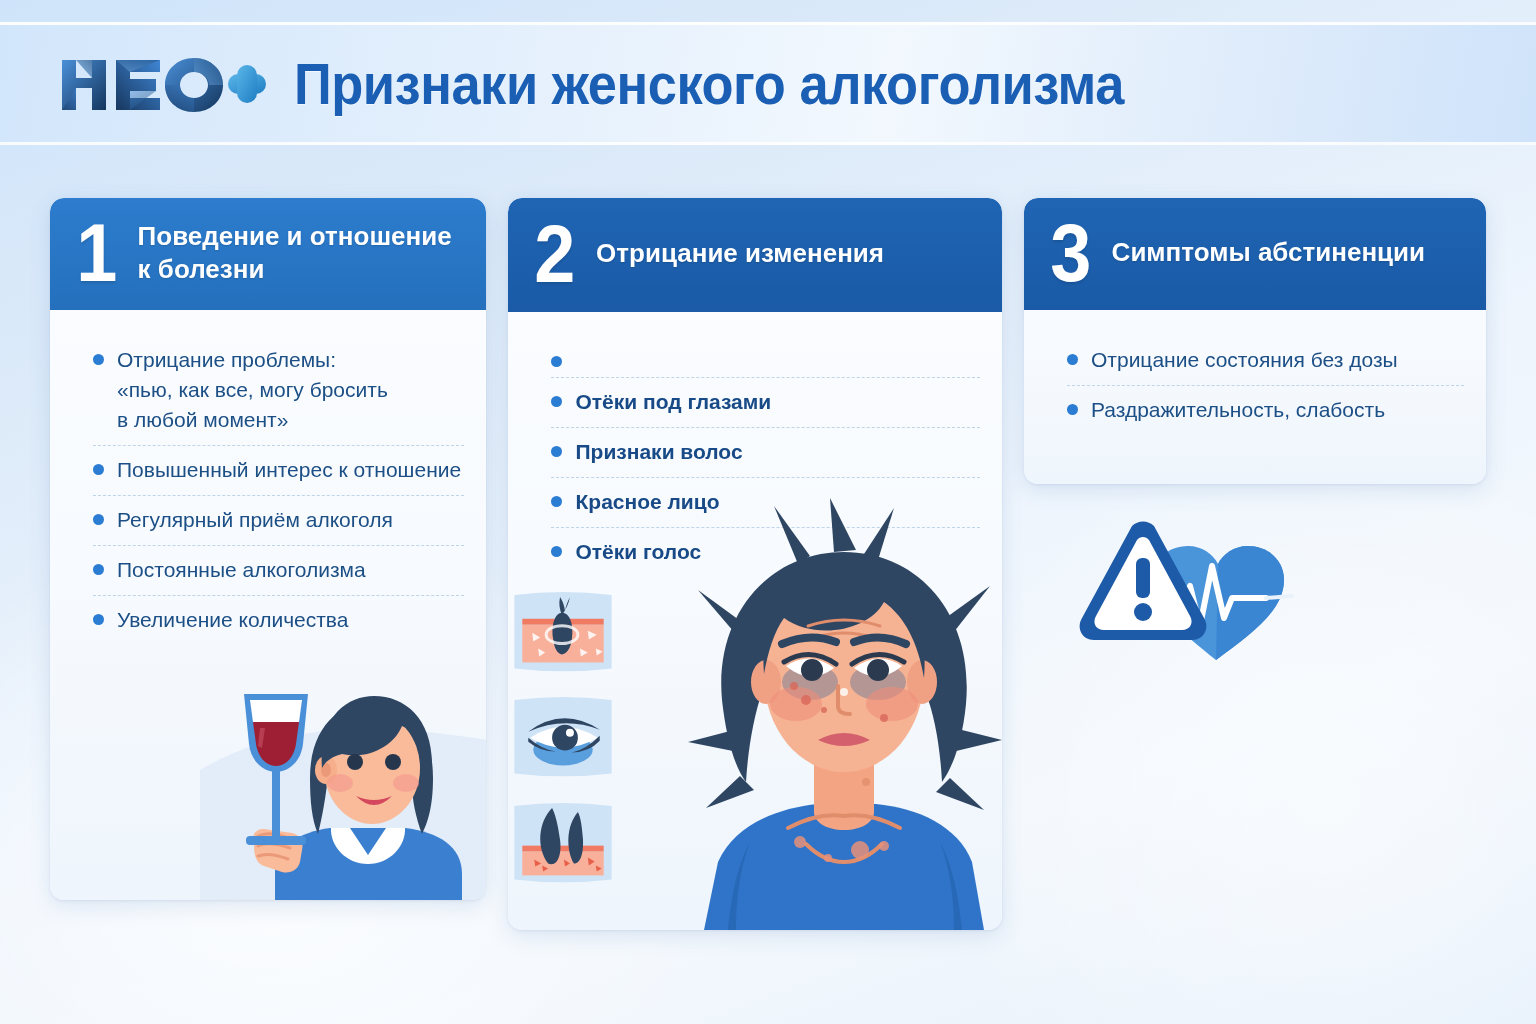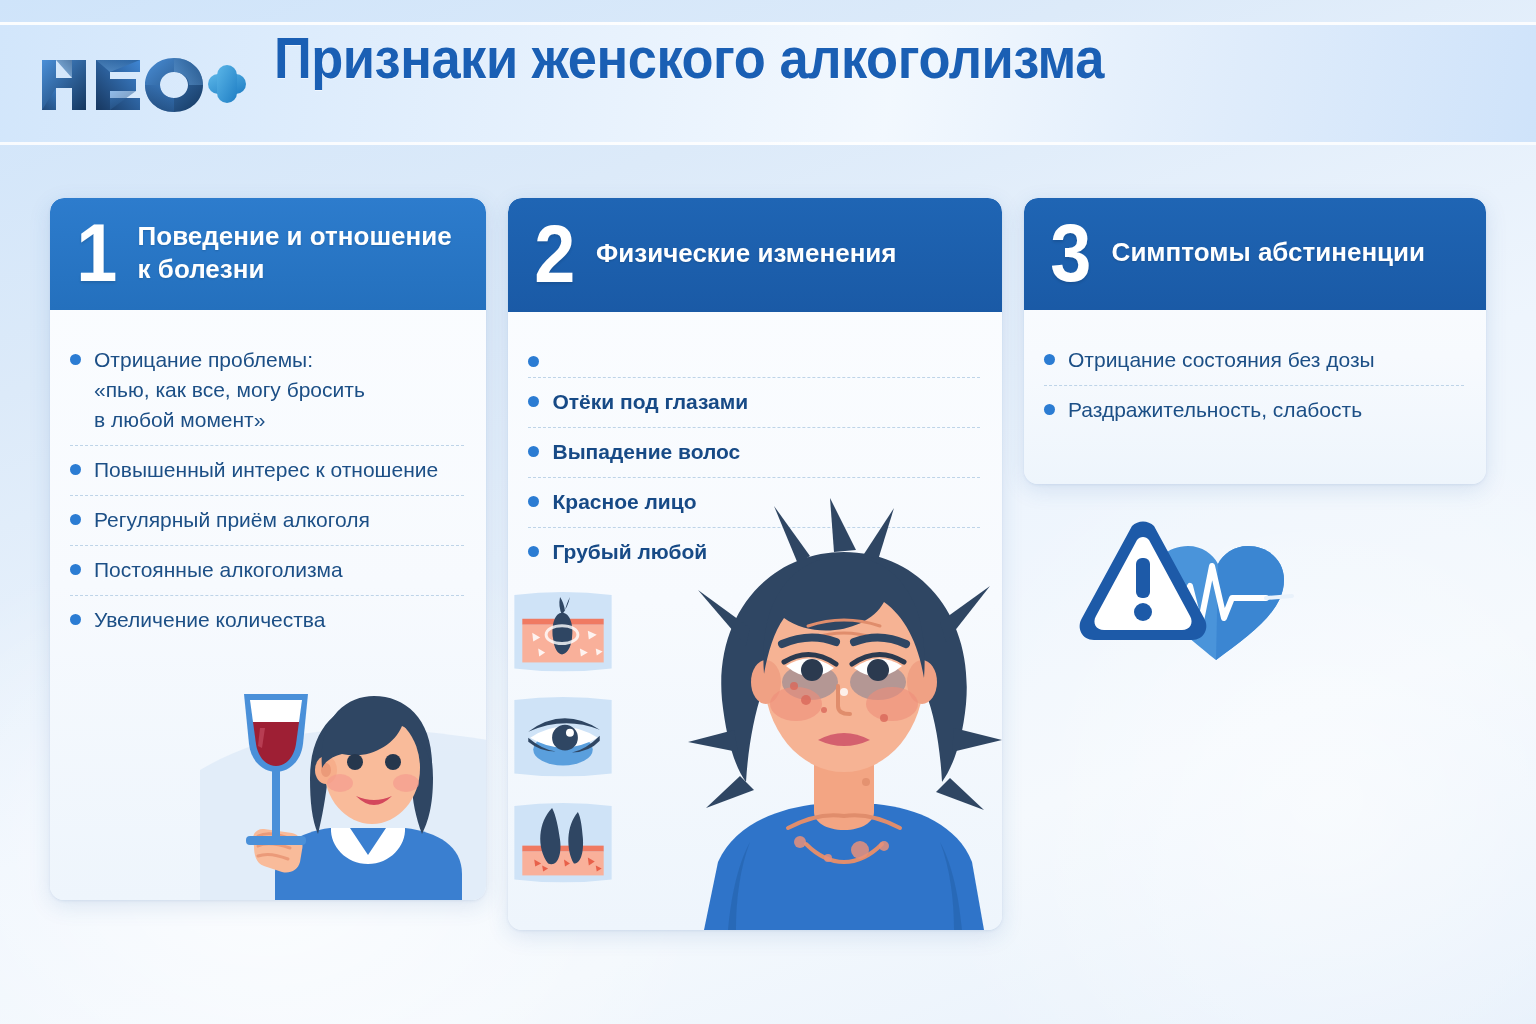--- a/index.html
+++ b/index.html
@@ -35,21 +35,22 @@
 
   
   .header-band {
     position: absolute;
     left: 0; top: 22px;
     width: 1536px; height: 123px;
     background: linear-gradient(100deg, #d2e6fb 0%, #e8f2fd 40%, #f2f8fe 58%, #dfecfb 80%, #cfe3fa 100%);
     border-top: 3px solid rgba(255,255,255,0.92);
     border-bottom: 3px solid rgba(255,255,255,0.86);
     display: flex;
-    padding-left: 36px;
+    align-items: center;
+    padding-left: 56px;
   }
 
   .logo {
     display: flex;
     align-items: center;
     margin-right: 26px;
     flex: 0 0 auto;
   }
 
   .page-title {
@@ -109,21 +110,21 @@
 
   .card-title {
     font-size: 26px;
     font-weight: bold;
     line-height: 1.27;
     color: #ffffff;
     text-shadow: 0 1px 2px rgba(0,0,0,0.14);
   }
 
   .card-body {
-    padding: 26px 22px 10px 20px;
+    padding: 26px 22px 10px 43px;
     position: relative;
     z-index: 3;
   }
 
   .bullet-list { list-style: none; }
 
   .bullet {
     display: flex;
     align-items: flex-start;
     gap: 13px;
@@ -281,44 +282,44 @@
       <path d="M53 72 L99 72 L96 94 C94 108 85 116 76 116 C67 116 58 108 56 94 Z" fill="#9e1f34"></path>
       <path d="M60 78 L65 78 L62 98 L58 96 Z" fill="#c24a60" opacity="0.7"></path>
       <rect x="72" y="118" width="8" height="72" fill="#4a90d9"></rect>
       <rect x="46" y="186" width="60" height="9" rx="4" fill="#4a90d9"></rect>
     </svg>
   </section>
 
   <section class="card card-2">
     <div class="card-head">
       <div class="card-num">2</div>
-      <div class="card-title">Физические
+      <div class="card-title">Отрицание
 изменения</div>
     </div>
 
     <div class="card-body">
       <ul class="bullet-list">
         <li class="bullet">
           <span class="dot"></span>
         </li>
         <li class="bullet">
           <span class="dot"></span>
           <span class="bullet-text">Отёки под глазами</span>
         </li>
         <li class="bullet">
           <span class="dot"></span>
-          <span class="bullet-text">Выпадение волос</span>
+          <span class="bullet-text">Признаки волос</span>
         </li>
         <li class="bullet">
           <span class="dot"></span>
           <span class="bullet-text">Красное лицо</span>
         </li>
         <li class="bullet">
           <span class="dot"></span>
-          <span class="bullet-text">Грубый любой</span>
+          <span class="bullet-text">Отёки голос</span>
         </li>
       </ul>
     </div>
 
     <div class="icon-stack">
       <svg class="icon-tile" viewBox="0 0 110 90">
         <path d="M6 8 Q55 2 104 8 L104 82 Q55 88 6 82 Z" fill="#cfe3f7"></path>
         <rect x="14" y="32" width="82" height="6" fill="#f07a62"></rect>
         <rect x="14" y="38" width="82" height="38" fill="#f9b09a"></rect>
         <path d="M52 10 Q50 20 54 28 Q60 20 62 10 Q58 18 57 24 Q56 16 52 10 Z" fill="#2f4663"></path>

